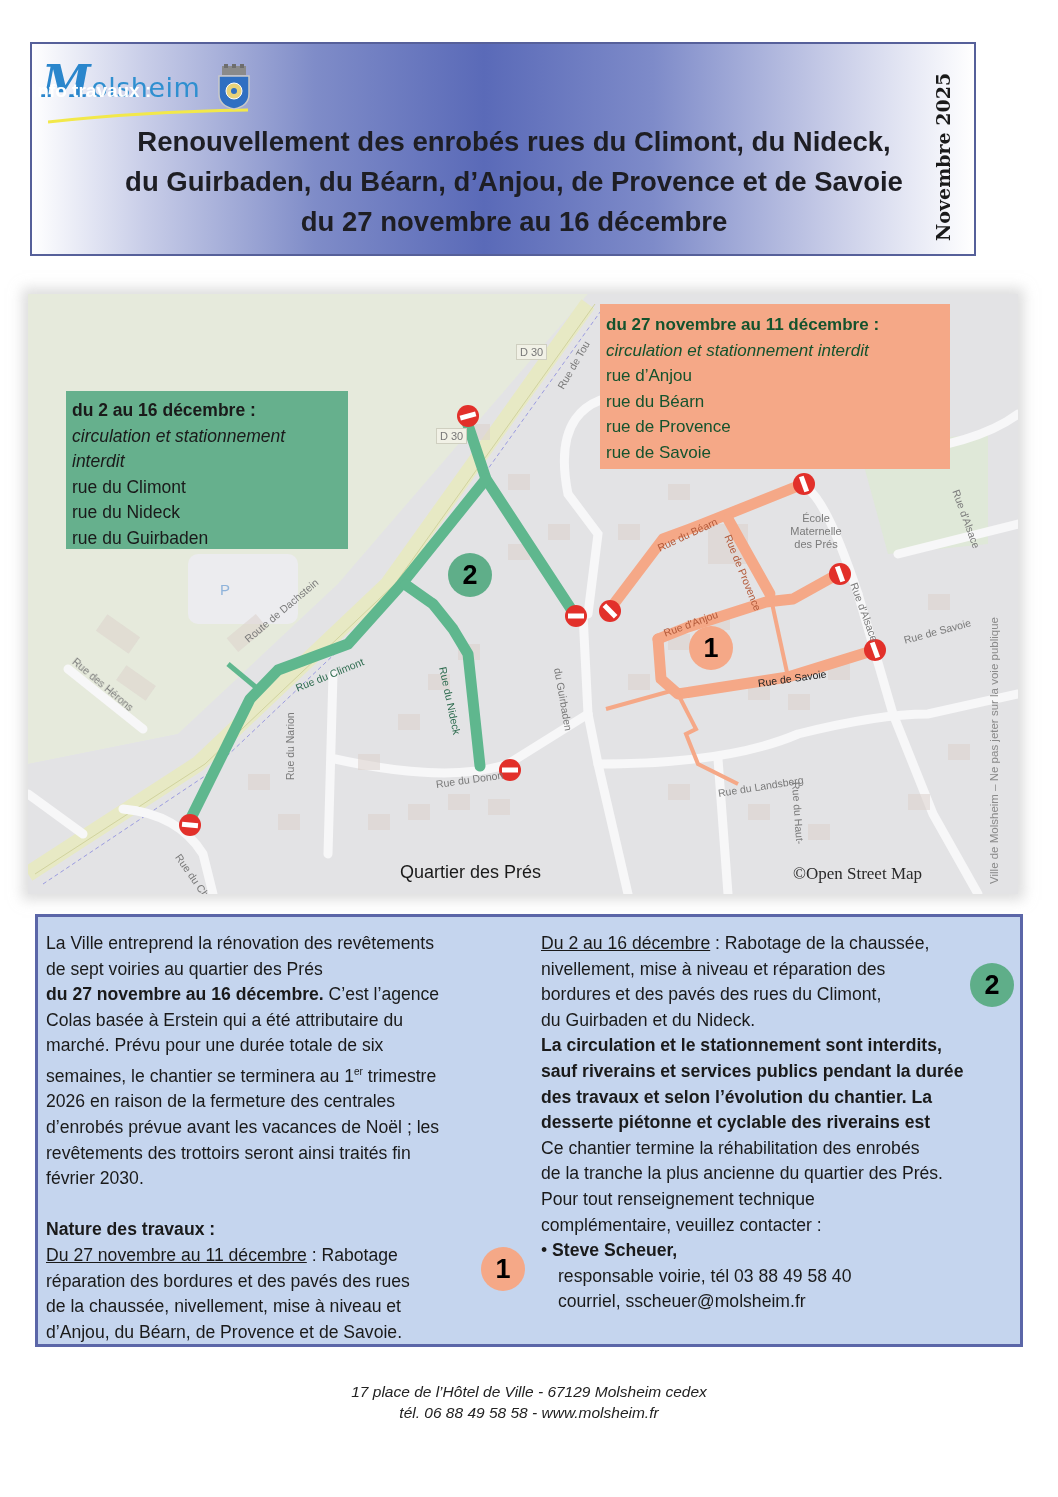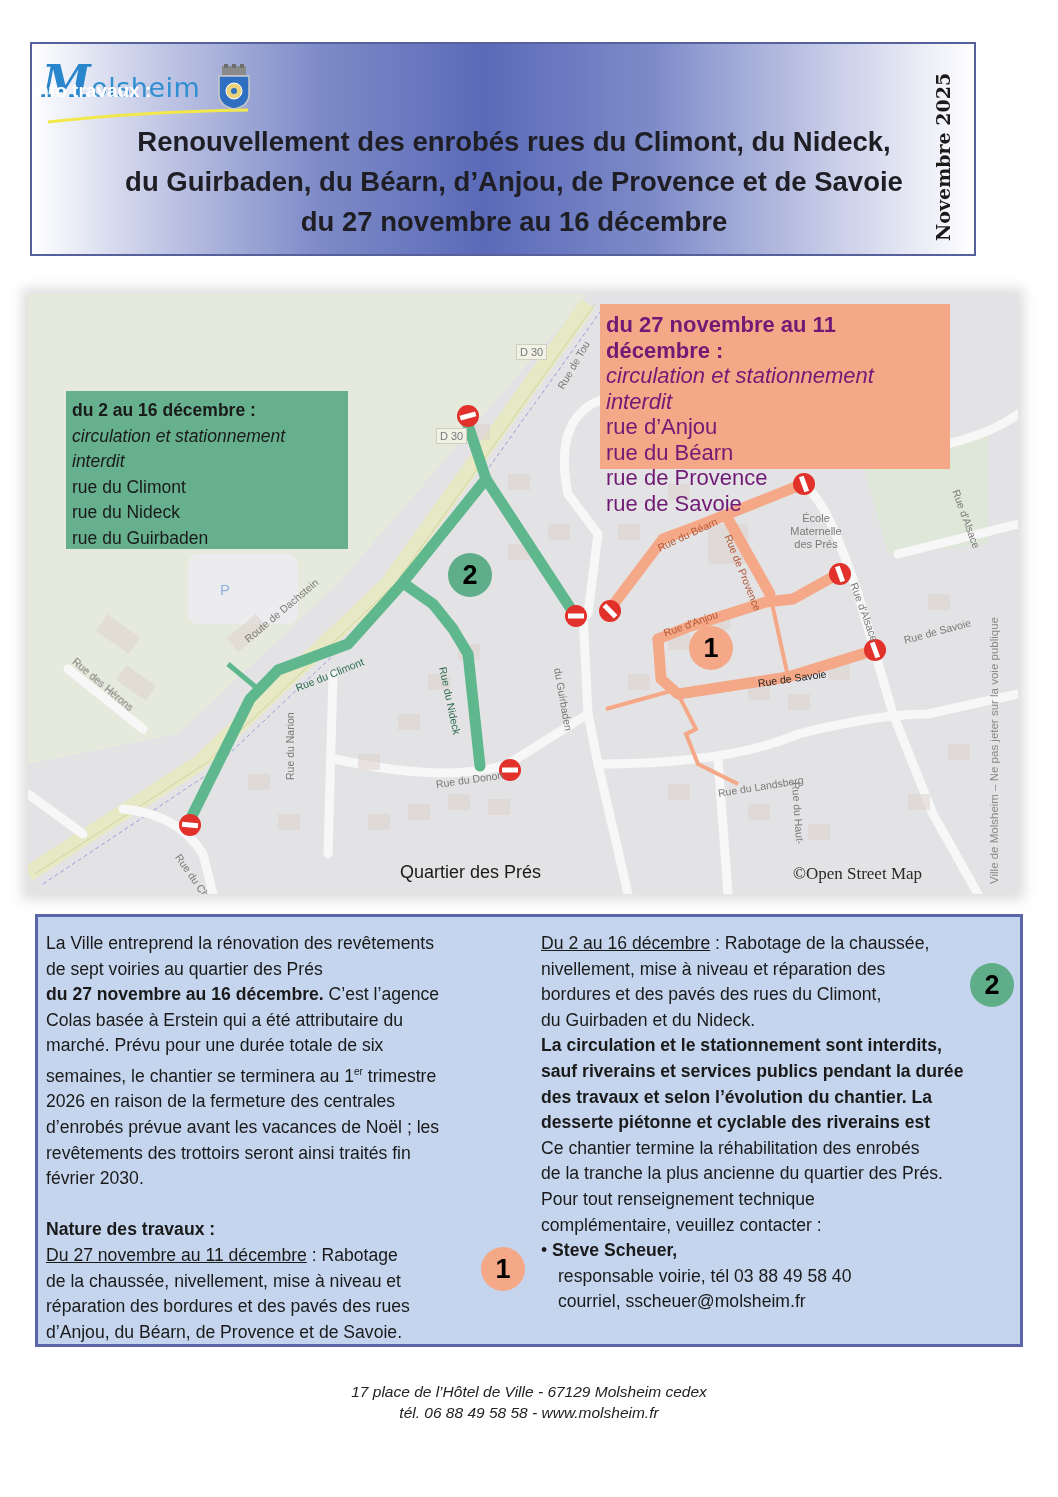--- a/index.html
+++ b/index.html
@@ -43,21 +43,21 @@
   }
   .map svg.base { position: absolute; left: 0; top: 0; }
   .legend-green {
     position: absolute; left: 38px; top: 97px; width: 282px; height: 158px;
     background: #66b08d; padding: 7px 6px;
     font-family: "Liberation Sans", sans-serif; font-size: 17.5px; line-height: 25.5px; color: #1a1a1a;
   }
   .legend-orange {
     position: absolute; left: 572px; top: 10px; width: 350px; height: 165px;
     background: #f5a887; padding: 8px 6px;
-    font-family: "Liberation Sans", sans-serif; font-size: 22px; line-height: 25.5px; color: #701a75;
+    font-family: "Liberation Sans", sans-serif; font-size: 17px; line-height: 25.5px; color: #14532d;
   }
   .legend-title { font-weight: bold; }
   .legend-note { font-style: italic; }
 
   .zone-badge {
     position: absolute; width: 44px; height: 44px; border-radius: 50%;
     font-family: "Liberation Sans", sans-serif; font-weight: bold; font-size: 27px;
     display: flex; align-items: center; justify-content: center; color: #000;
   }
   .map-caption {
@@ -322,22 +322,22 @@
     <p>Colas basée à Erstein qui a été attributaire du</p>
     <p>marché. Prévu pour une durée totale de six</p>
     <p><span>semaines, le chantier se terminera au 1</span><sup style="font-size:10px;">er</sup><span> trimestre</span></p>
     <p>2026 en raison de la fermeture des centrales</p>
     <p>d’enrobés prévue avant les vacances de Noël ; les</p>
     <p>revêtements des trottoirs seront ainsi traités fin</p>
     <p>février 2030.</p>
     <div class="gap"></div>
     <p class="b">Nature des travaux  :</p>
     <p><span class="u">Du 27 novembre au 11 décembre</span><span> : Rabotage</span></p>
+    <p>réparation des bordures et des pavés des rues</p>
     <p>de la chaussée, nivellement, mise à niveau et</p>
-    <p>réparation des bordures et des pavés des rues</p>
     <p>d’Anjou, du Béarn, de Provence et de Savoie.</p>
   </div>
   <div class="inline-badge" style="left:443px; top:330px; background:#f5a887;">1</div>
 
   <div class="col col-right">
     <p><span class="u">Du 2 au 16 décembre</span><span> : Rabotage de la chaussée,</span></p>
     <p>nivellement, mise à niveau et réparation des</p>
     <p>bordures et des pavés des rues du Climont,</p>
     <p>du Guirbaden et du Nideck.</p>
     <p class="b">La circulation et le stationnement sont interdits,</p>

